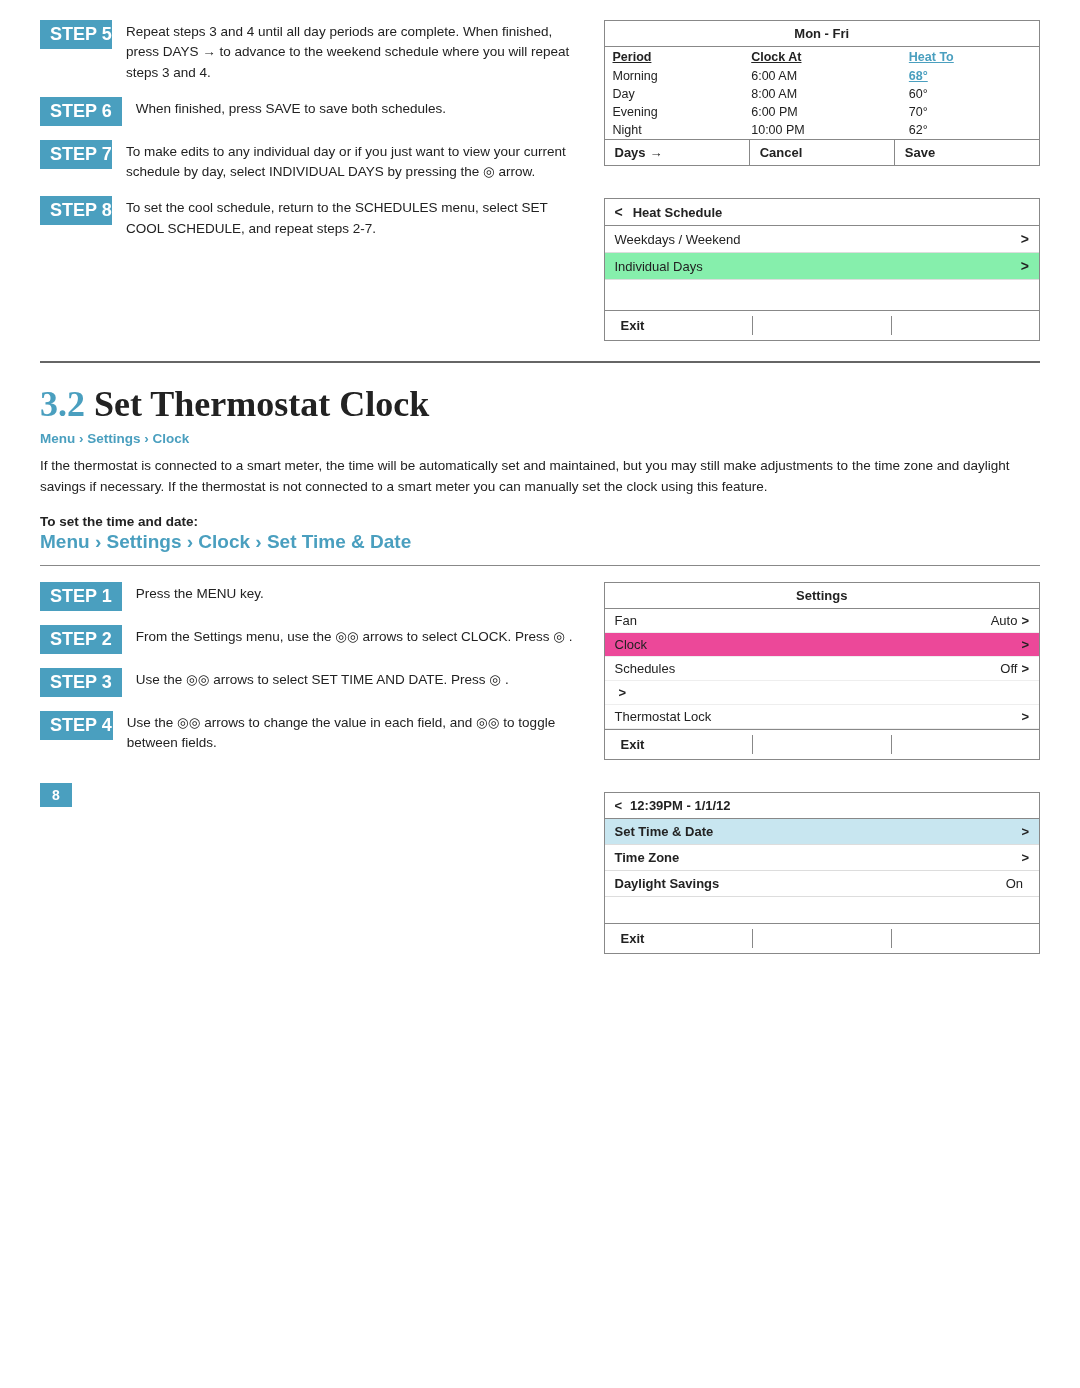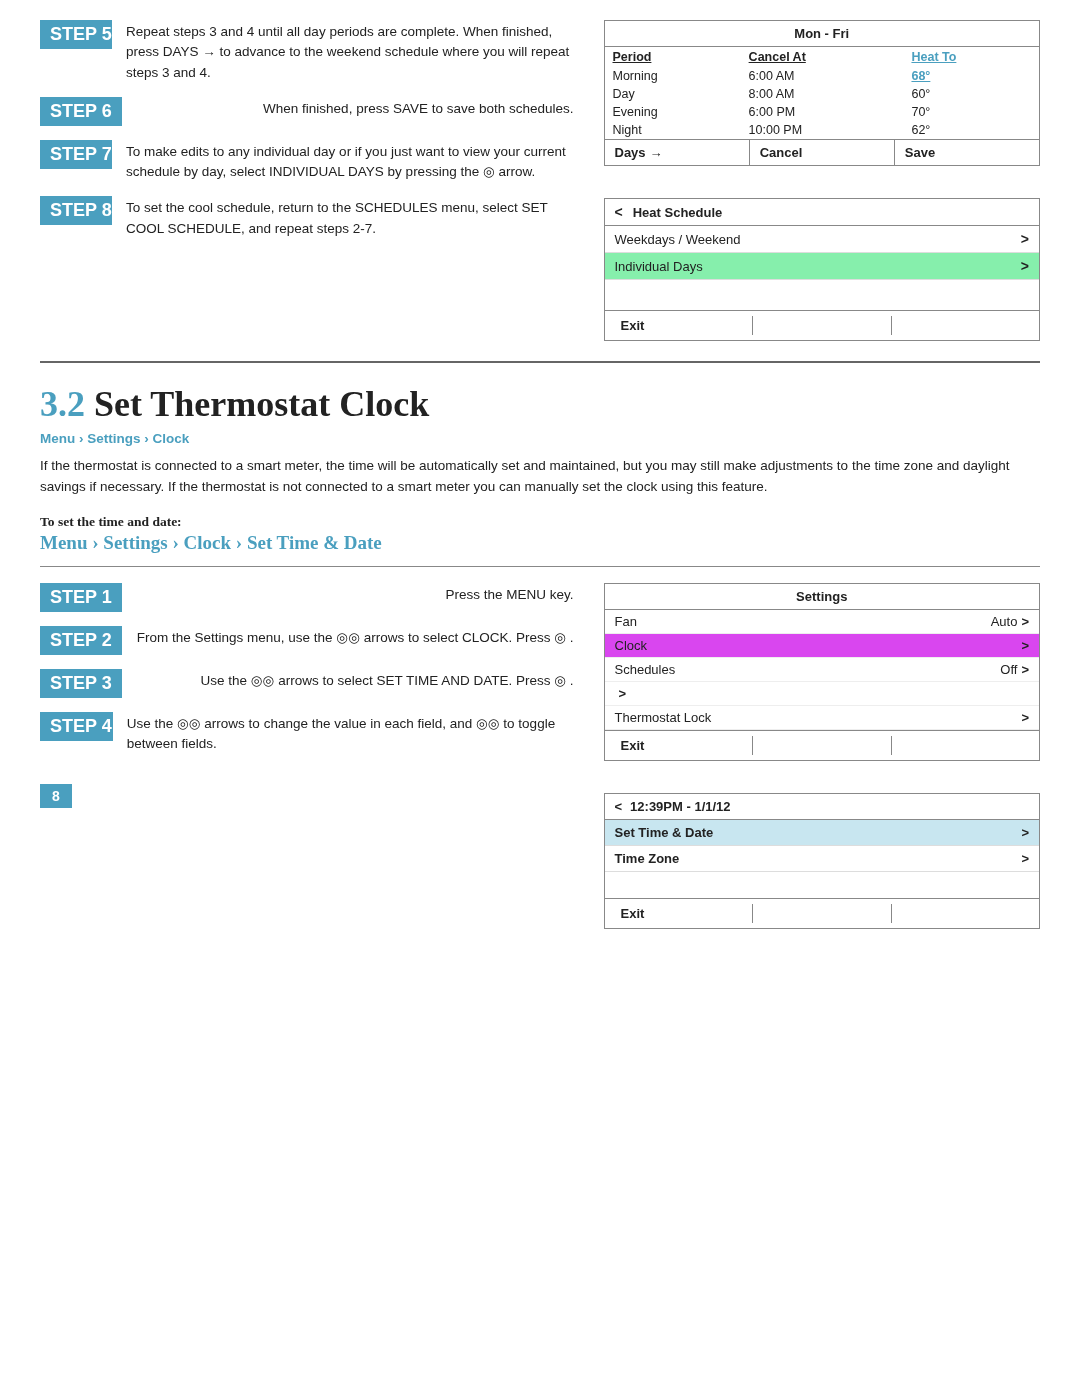--- a/index.html
+++ b/index.html
@@ -32,21 +32,20 @@
       display: flex;
       flex-direction: column;
       gap: 32px;
     }
 
     .step-row {
       display: flex;
       gap: 14px;
       margin-bottom: 14px;
       align-items: flex-start;
-      justify-content: space-between;
     }
 
     .step-badge {
       background: #4a9fbf;
       color: #fff;
       font-size: 18px;
       font-weight: bold;
       padding: 4px 10px;
       white-space: nowrap;
       min-width: 72px;
@@ -205,21 +204,20 @@
     }
 
     .section-desc {
       font-size: 13.5px;
       line-height: 1.55;
       margin-bottom: 16px;
     }
 
     .sub-instruction {
       margin-bottom: 4px;
-      font-family: Liberation Serif, serif;
     }
 
     .sub-instruction .line1 {
       font-weight: bold;
       font-size: 13.5px;
       margin-bottom: 2px;
     }
 
     .sub-instruction .line2 {
       color: #4a9fbf;
@@ -267,21 +265,21 @@
 
     .settings-row {
       display: flex;
       align-items: center;
       padding: 4px 10px;
       font-size: 13px;
       border-bottom: 1px solid #eee;
     }
 
     .settings-row.selected {
-      background: #d946ef;
+      background: #ec4899;
     }
 
     .settings-row .s-label {
       flex: 1;
     }
 
     .settings-row .s-value {
       font-size: 13px;
       margin-right: 4px;
     }
@@ -424,21 +422,21 @@
     </div>
 
     <div class="panels-right">
 
       <div class="panel">
         <div class="panel-title">Mon - Fri</div>
         <table class="panel-table">
           <thead>
             <tr>
               <th>Period</th>
-              <th>Cancel At</th>
+              <th>Clock At</th>
               <th class="heat-to">Heat To</th>
             </tr>
           </thead>
           <tbody>
             <tr>
               <td>Morning</td>
               <td>6:00 AM</td>
               <td class="heat-val-highlight">68°</td>
             </tr>
             <tr>
@@ -579,20 +577,25 @@
         <div class="clock-row selected">
           <span class="c-label">Set Time &amp; Date</span>
           <span class="c-value"></span>
           <span class="c-arrow">&gt;</span>
         </div>
         <div class="clock-row">
           <span class="c-label">Time Zone</span>
           <span class="c-value"></span>
           <span class="c-arrow">&gt;</span>
         </div>
+        <div class="clock-row">
+          <span class="c-label">Daylight Savings</span>
+          <span class="c-value">On</span>
+          <span class="c-arrow"></span>
+        </div>
         <div style="height:26px;"></div>
         <div class="clock-footer">
           <div class="clock-footer-cell">Exit</div>
           <div class="clock-footer-cell"></div>
           <div class="clock-footer-cell"></div>
         </div>
       </div>
 
     </div>
   </div>

